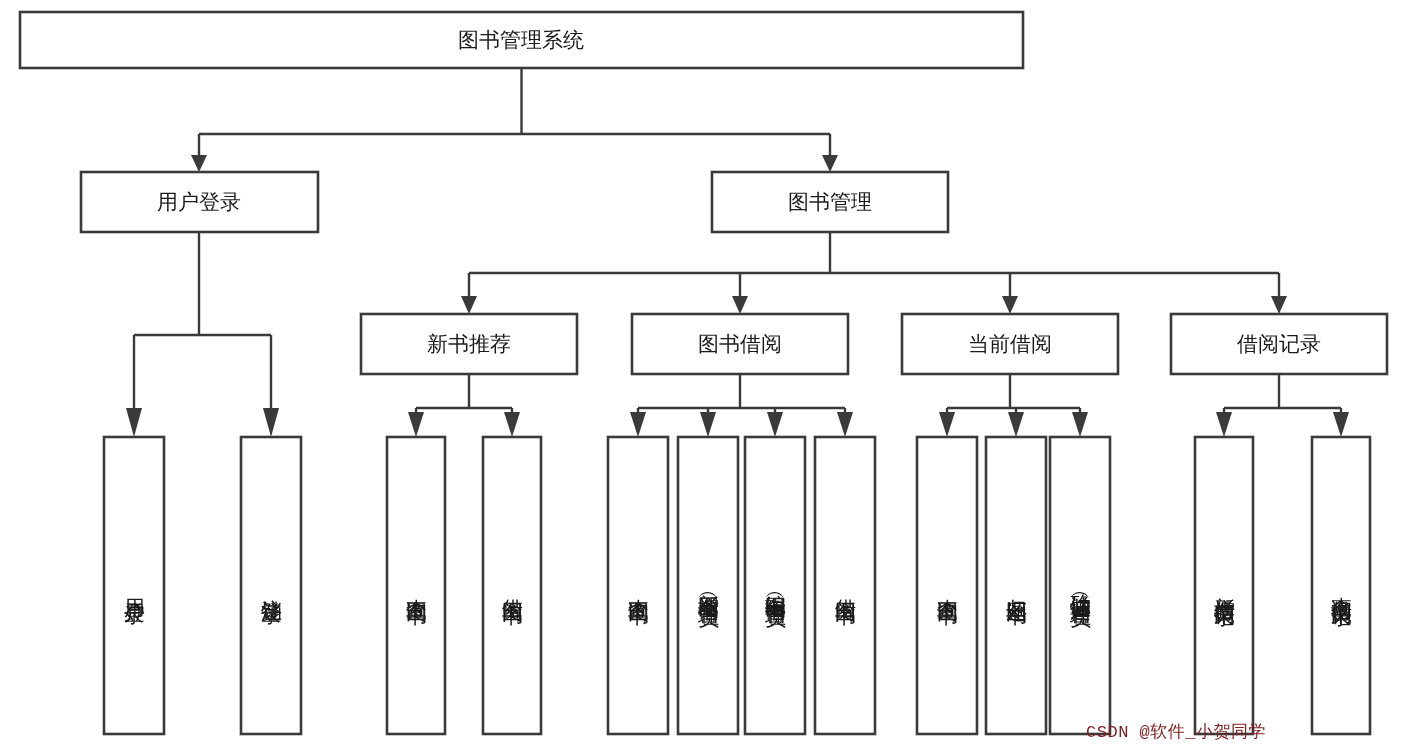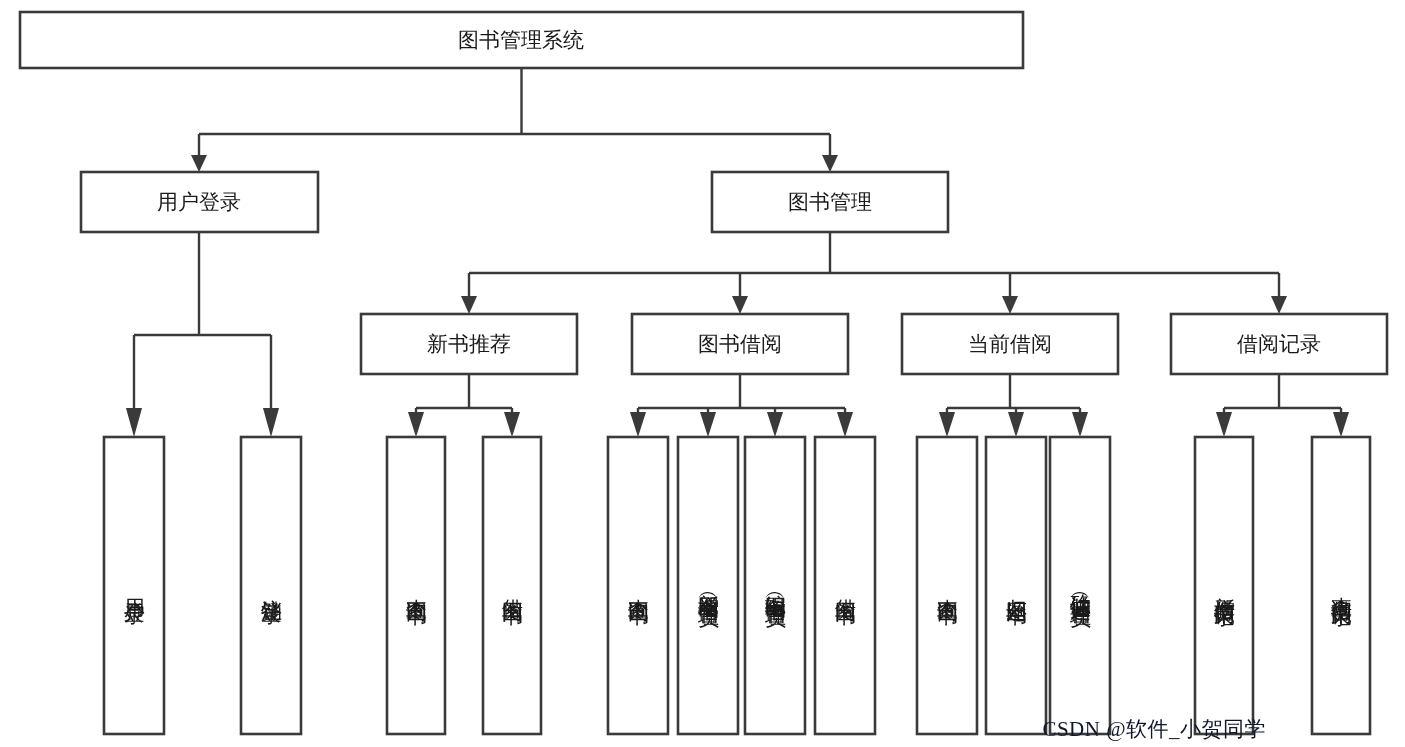--- a/index.html
+++ b/index.html
@@ -74,23 +74,23 @@
     line-height: 1.28;
     letter-spacing: 2px;
     color: #1a1a1a;
     white-space: nowrap;
     text-align: center;
   }
   #watermark {
     position: absolute;
     right: 14px;
     bottom: 4px;
-    font-family: Liberation Serif, serif;
-    font-size: 21px;
-    color: #0f172a;
+    font-family: Liberation Mono, monospace;
+    font-size: 17px;
+    color: #7f1d1d;
     letter-spacing: 0.5px;
     white-space: nowrap;
     pointer-events: none;
   }
 </style>
 </head>
 <body>
 
 <div id="diagram-root">
 

